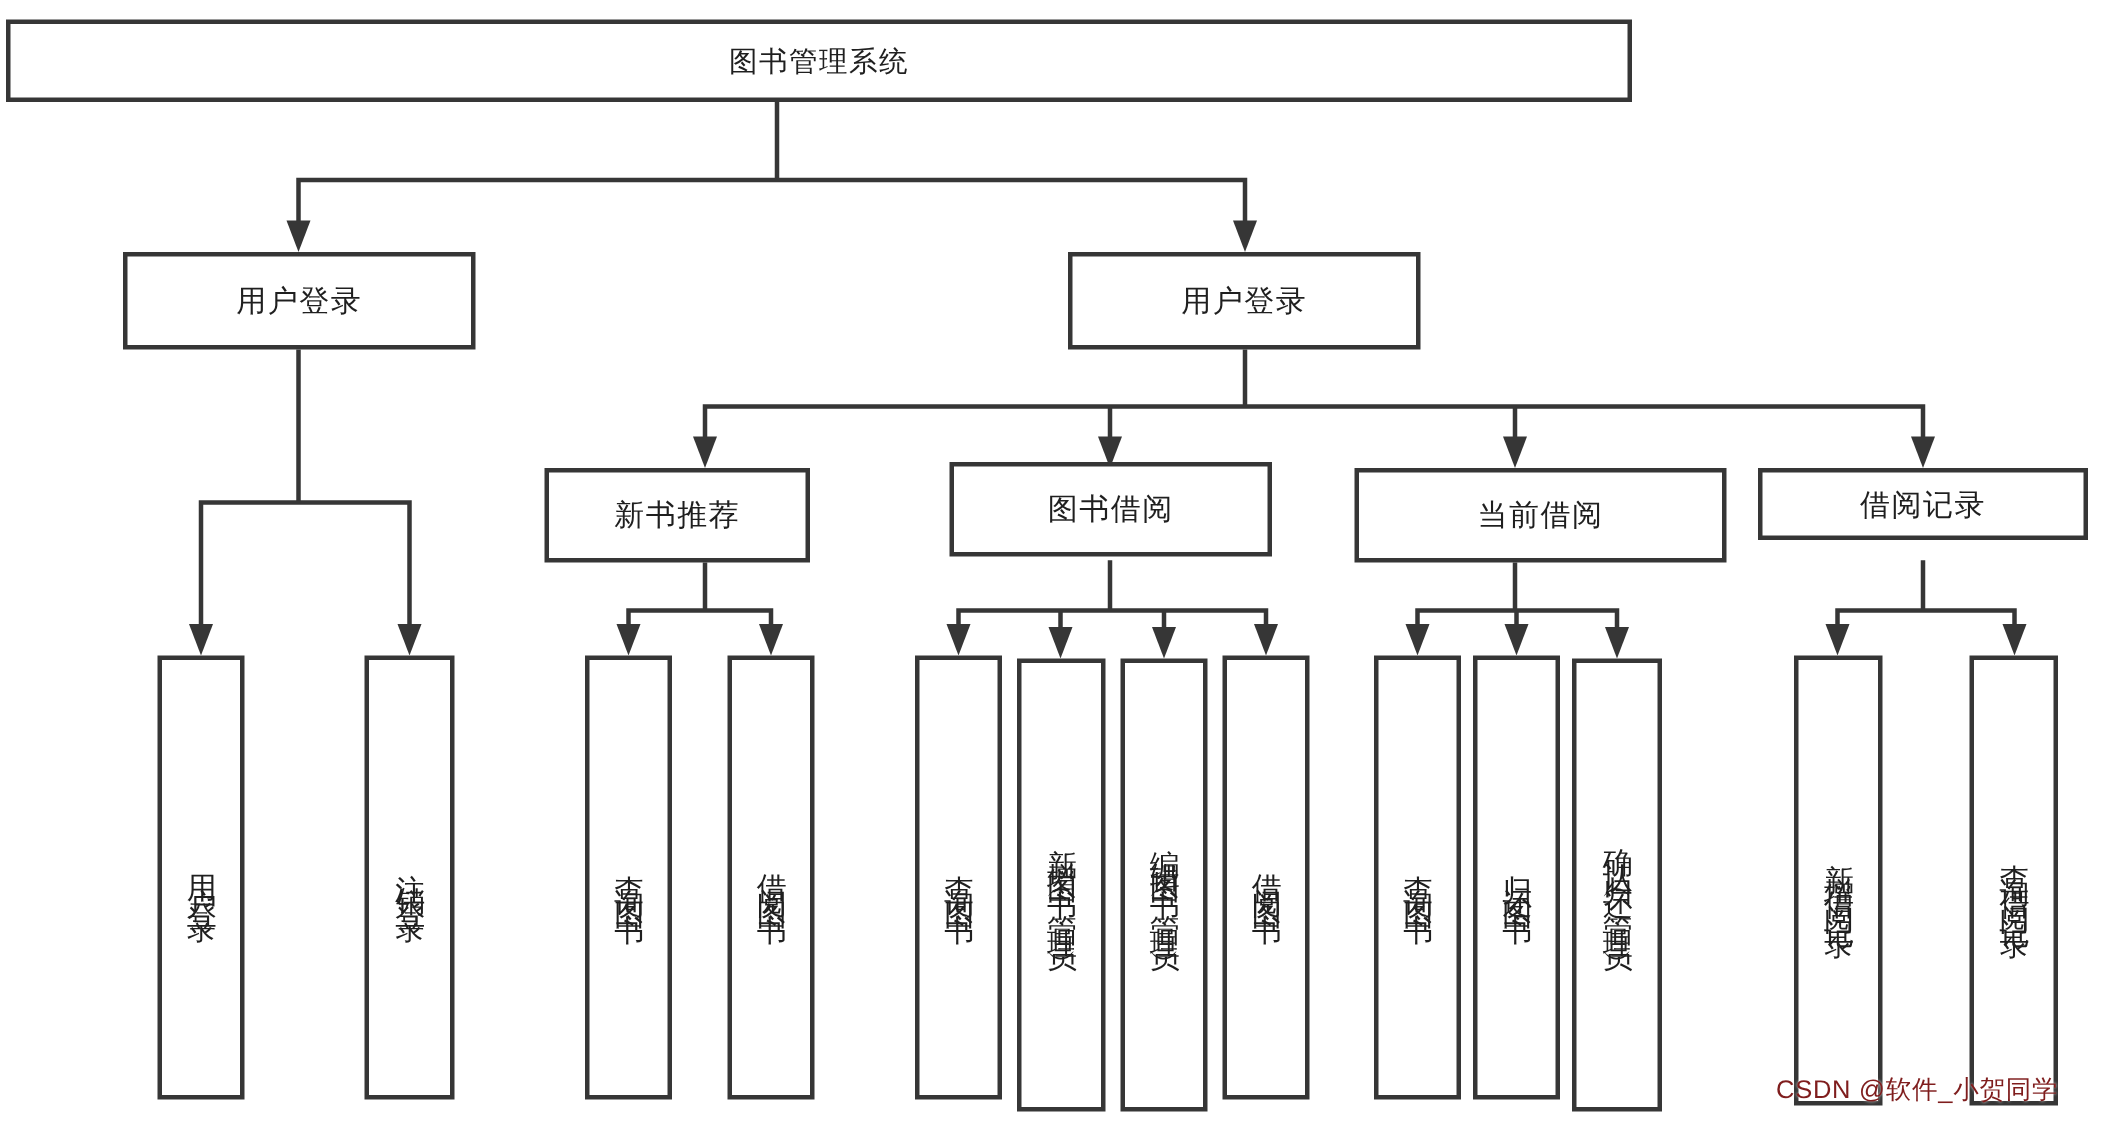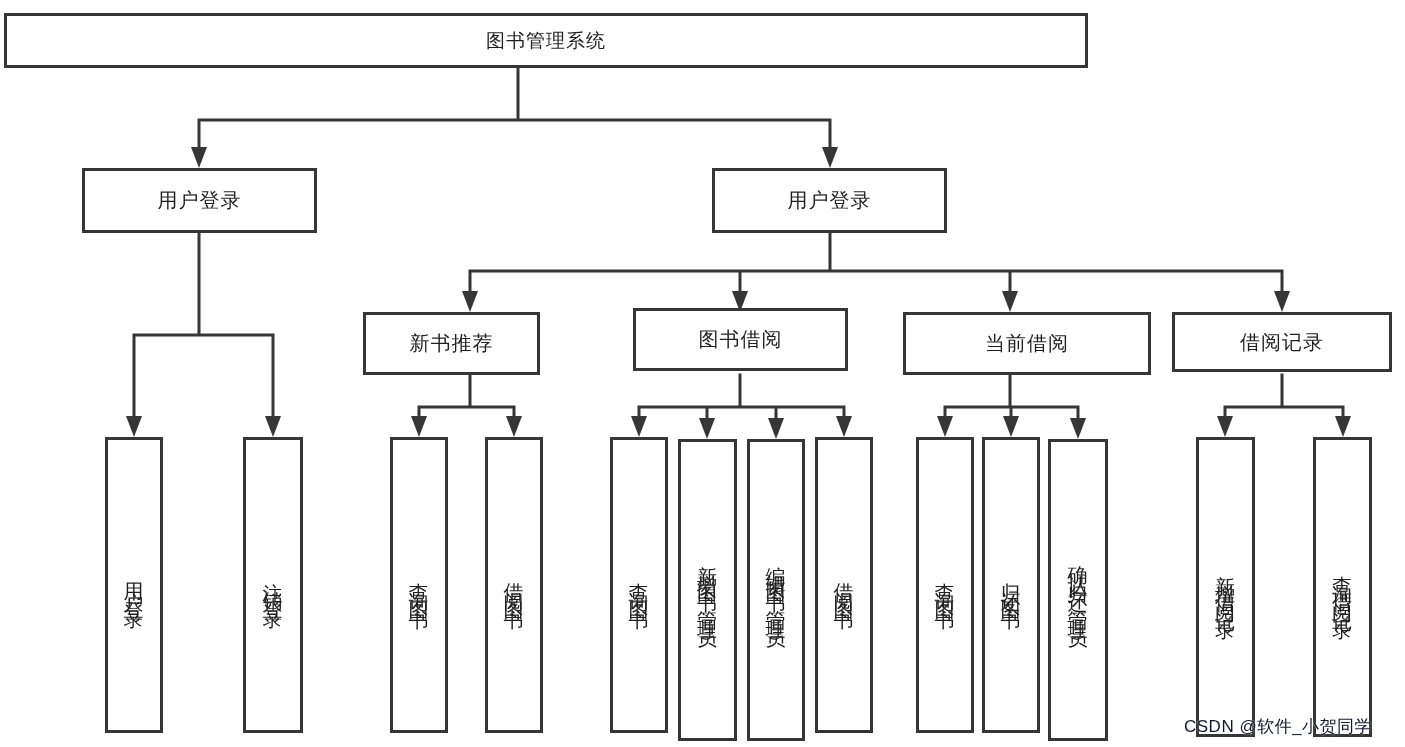--- a/index.html
+++ b/index.html
@@ -40,21 +40,21 @@
     line-height: 1;
     letter-spacing: 9px;
     white-space: nowrap;
   }
   .watermark {
     position: absolute;
     left: 1184px;
     top: 715px;
     z-index: 5;
     font-size: 17px;
-    color: #0f172a;
+    color: #7f1d1d;
     letter-spacing: 0.5px;
     text-shadow: 0 0 2px rgba(255,255,255,0.9);
     white-space: nowrap;
   }
 </style>
 </head>
 <body>
 
 <div class="canvas">
 
@@ -113,21 +113,21 @@
 
   <div class="node hbox" style="left:363px;top:312px;width:177px;height:63px">
     <span>新书推荐</span>
   </div>
   <div class="node hbox" style="left:633px;top:308px;width:215px;height:63px">
     <span>图书借阅</span>
   </div>
   <div class="node hbox" style="left:903px;top:312px;width:248px;height:63px">
     <span>当前借阅</span>
   </div>
-  <div class="node hbox" style="left:1172px;top:312px;width:220px;height:60px">
+  <div class="node hbox" style="left:1172px;top:312px;width:220px;height:48px">
     <span>借阅记录</span>
   </div>
 
   <div class="node vbox" style="left:105px;top:437px;width:58px;height:296px">
     <span class="vtext">用户登录</span>
   </div>
   <div class="node vbox" style="left:243px;top:437px;width:60px;height:296px">
     <span class="vtext">注销登录</span>
   </div>
 

